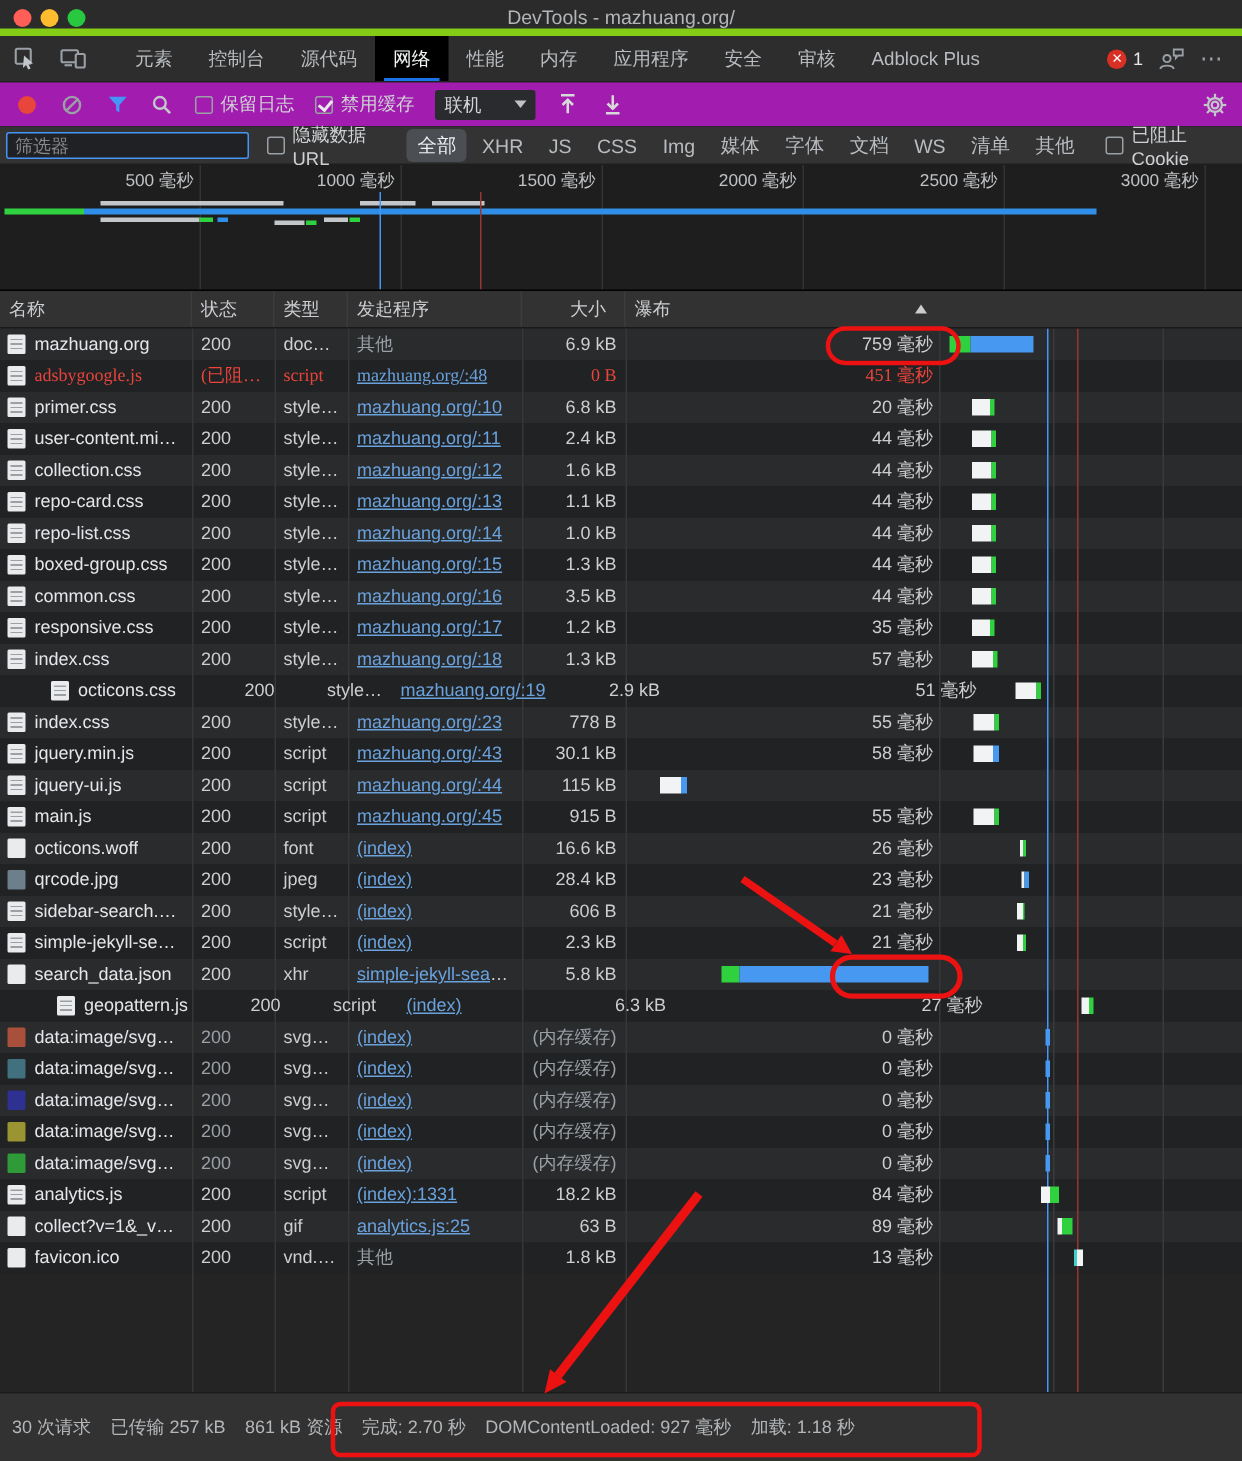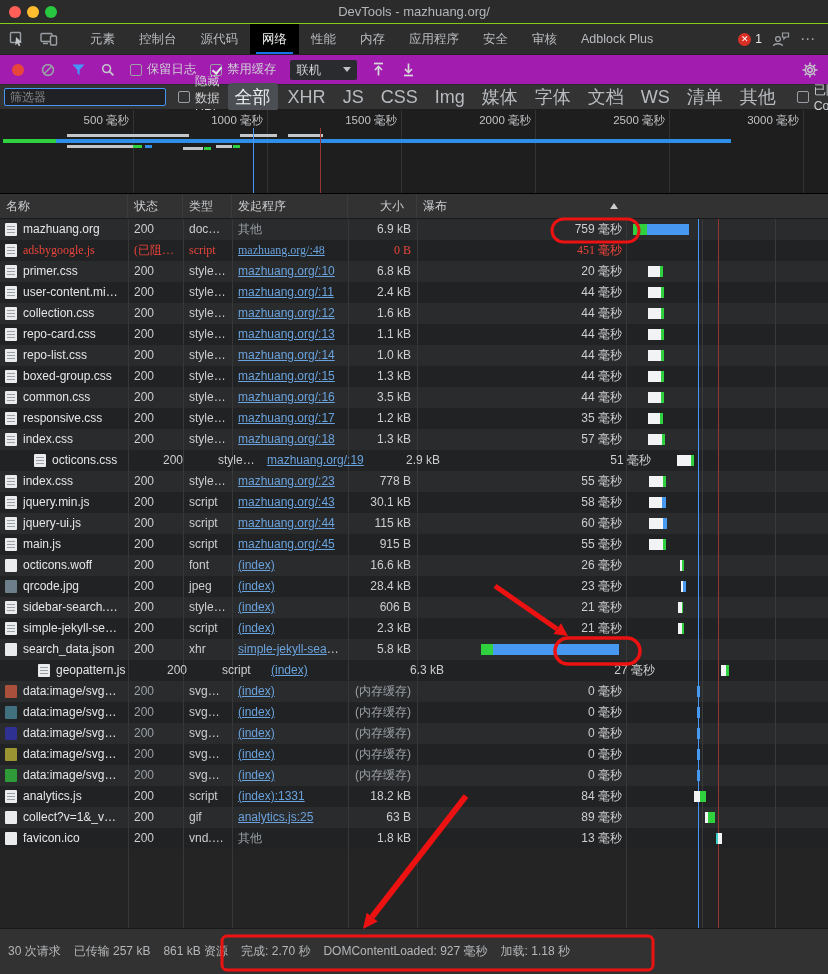--- a/index.html
+++ b/index.html
@@ -2,21 +2,21 @@
 <html style="--accent: #1a73e8; --accent2: #4596f7; --link: #6aa2dd; --err: #e9453c; --rec: #e8453c;"><head>
 <meta charset="utf-8">
 <style>
   html,body{margin:0;padding:0;background:#111;}
   *{box-sizing:border-box;}
   #app{position:relative;width:828px;height:974px;background:#242424;overflow:hidden;
        font-family:"Liberation Sans","DejaVu Sans",sans-serif;color:#dbdcdd;-webkit-font-smoothing:antialiased;}
   .abs{position:absolute;}
 
   
-  .titlebar{left:0;top:0;width:828px;height:24px;background:#2b2b2b;border-bottom:1px solid #84cc16;}
+  .titlebar{left:0;top:0;width:828px;height:24px;background:#2b2b2b;border-bottom:5px solid #84cc16;}
   .tl{position:absolute;top:6px;width:12px;height:12px;border-radius:50%;}
   .title-text{position:absolute;left:0;right:0;top:0;height:24px;line-height:24px;text-align:center;
               font-size:13px;color:#b3b6b9;}
 
   
   .tabbar{left:0;top:24px;width:828px;height:31px;background:#2d2d2d;border-bottom:1px solid #212121;
           display:flex;align-items:stretch;}
   .tab-icons{display:flex;align-items:center;padding:0 6px 0 8px;gap:14px;}
   .tbicon{width:18px;height:16px;display:flex;align-items:center;justify-content:center;cursor:pointer;}
   .tab-list{display:flex;align-items:stretch;margin-left:14px;}
@@ -44,21 +44,21 @@
          border-top:5px solid #c0c3c6;}
   .gear{margin-left:auto;}
 
   
   .filterbar{left:0;top:85px;width:828px;height:25px;background:#333;display:flex;align-items:center;
              padding:0 4px;border-bottom:1px solid #1e1e1e;gap:8px;}
   .filter-input{width:162px;height:18px;background:#202124;border:1px solid var(--accent2);border-radius:2px;
                 color:#e8eaed;font-size:12px;padding:0 5px;outline:none;font-family:inherit;}
   .filter-input::placeholder{color:#87888a;}
   .pill-list{display:flex;align-items:center;gap:3px;}
-  .pill{font-size:18px;color:#b8bcc0;padding:2px 7px;border-radius:4px;cursor:pointer;white-space:nowrap;}
+  .pill{font-size:13px;color:#b8bcc0;padding:2px 7px;border-radius:4px;cursor:pointer;white-space:nowrap;}
   .pill.active{background:#4b4e53;color:#eceef0;}
 
   
   .overview{left:0;top:110px;width:828px;height:84px;background:#1e1e1e;border-bottom:1px solid #000;overflow:hidden;}
   .ov-grid{position:absolute;top:0;bottom:0;width:1px;background:#333;}
   .ov-label{position:absolute;top:3px;font-size:11.5px;color:#c0c3c6;transform:translateX(-100%);padding-right:4px;white-space:nowrap;}
   .ov-bar{position:absolute;}
   .ov-line{position:absolute;top:18px;bottom:0;width:1px;}
 
   
@@ -519,21 +519,20 @@
       </div>
       <div class="row grid-cols" style="top: 294px;">
         <div class="cell c-name">
           <div class="fi fi-doc"></div>
           <span>jquery-ui.js</span>
         </div>
         <div class="cell">200</div>
         <div class="cell">script</div>
         <div class="cell"><span class="link">mazhuang.org/:44</span></div>
         <div class="cell right">115 kB</div>
-        <div class="cell right" style="padding-right: 4px;">60 毫秒</div>
         <div class="cell c-wf">
           <div class="wfbar" style="left: 23px; width: 14px; background: rgb(241, 243, 244);"></div>
           <div class="wfbar" style="left: 37px; width: 4px; background: rgb(70, 152, 240);"></div>
         </div>
       </div>
       <div class="row grid-cols" style="top: 315px;">
         <div class="cell c-name">
           <div class="fi fi-doc"></div>
           <span>main.js</span>
         </div>

